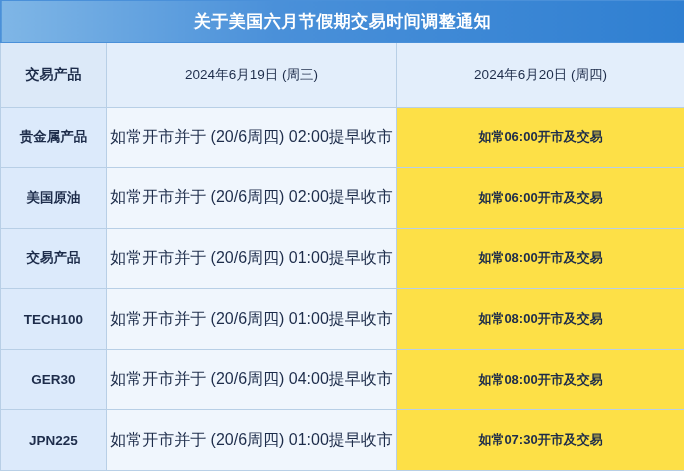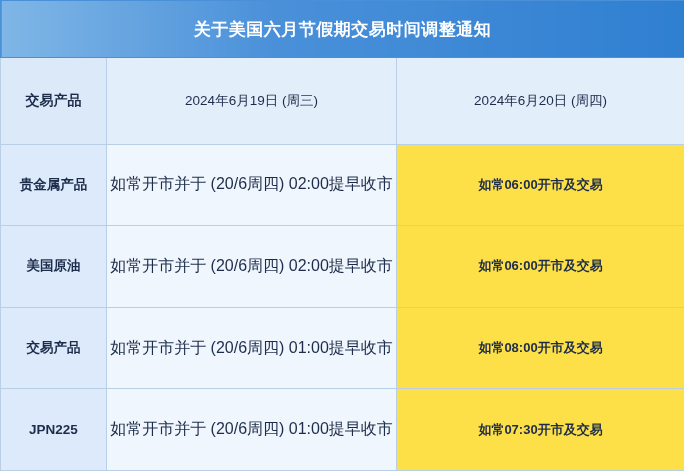--- a/index.html
+++ b/index.html
@@ -100,18 +100,28 @@
       <td class="col-product">美国原油</td>
       <td class="col-cell">如常开市并于 (20/6周四) 02:00提早收市</td>
       <td class="col-cell right">如常06:00开市及交易</td>
     </tr>
     <tr class="body-row">
       <td class="col-product">交易产品</td>
       <td class="col-cell">如常开市并于 (20/6周四) 01:00提早收市</td>
       <td class="col-cell right">如常08:00开市及交易</td>
     </tr>
     <tr class="body-row">
+      <td class="col-product">TECH100</td>
+      <td class="col-cell">如常开市并于 (20/6周四) 01:00提早收市</td>
+      <td class="col-cell right">如常08:00开市及交易</td>
+    </tr>
+    <tr class="body-row">
+      <td class="col-product">GER30</td>
+      <td class="col-cell">如常开市并于 (20/6周四) 04:00提早收市</td>
+      <td class="col-cell right">如常08:00开市及交易</td>
+    </tr>
+    <tr class="body-row">
       <td class="col-product">JPN225</td>
       <td class="col-cell">如常开市并于 (20/6周四) 01:00提早收市</td>
       <td class="col-cell right">如常07:30开市及交易</td>
     </tr>
   </tbody>
 </table>
 
 </body></html>

